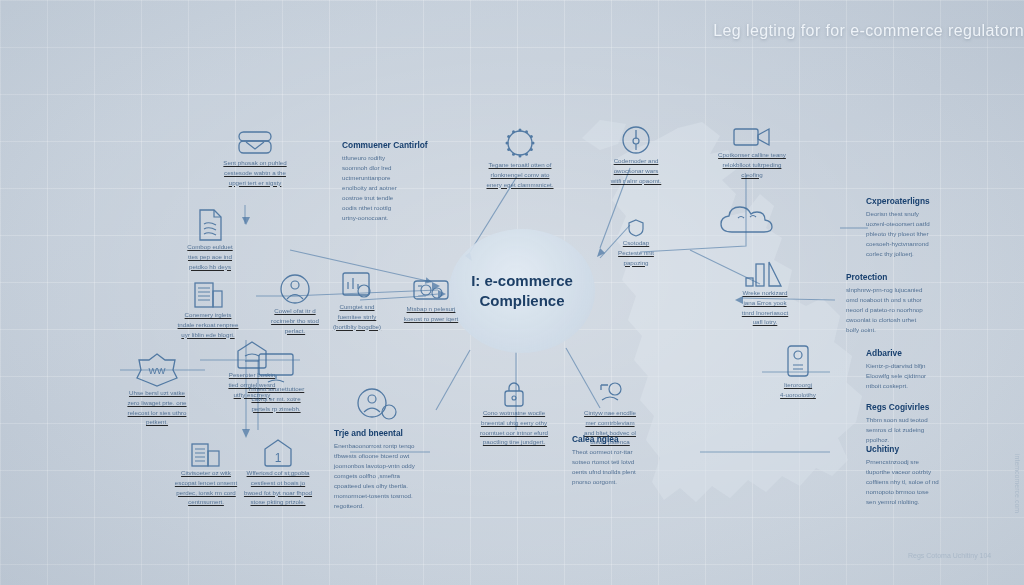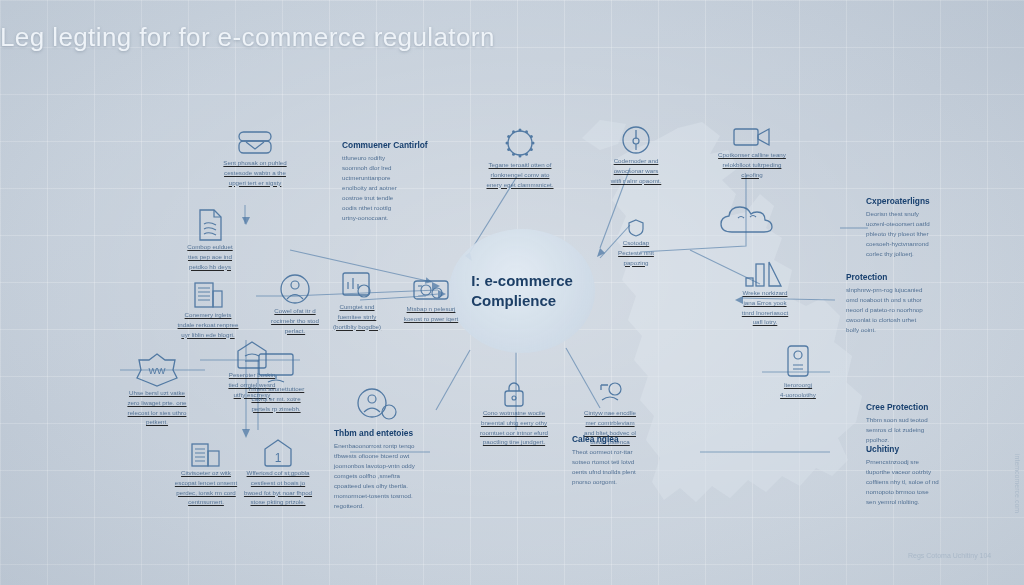--- a/index.html
+++ b/index.html
@@ -16,33 +16,33 @@
       repeating-linear-gradient(to bottom, rgba(255,255,255,0.22) 0 1px, transparent 1px 47px),
       linear-gradient(160deg, #c7d1dc 0%, #c2ccd8 45%, #cbd4de 100%);
   }
   #vignette {
     position: absolute; inset: 0; pointer-events: none;
     background: radial-gradient(ellipse 78% 82% at 50% 48%, rgba(255,255,255,0.30) 0%, rgba(255,255,255,0.05) 55%, rgba(150,165,182,0.30) 100%);
   }
   .uk-map { position: absolute; left: 560px; top: 120px; width: 420px; height: 470px; opacity: 0.55; }
   .title {
     position: absolute; left: 0; right: 0; top: 22px;
-    text-align: left;
-    font-size: 26px; letter-spacing: 0.4px;
+    text-align: right;
+    font-size: 16px; letter-spacing: 0.4px;
     color: #eef3f8;
     text-shadow: 0 1px 3px rgba(120,135,152,0.55);
     filter: blur(0.35px);
   }
   .hub {
     position: absolute; left: 449px; top: 229px;
     width: 146px; height: 124px;
     border-radius: 50%;
     background: radial-gradient(circle at 46% 40%, rgba(226,235,243,0.95) 0%, rgba(209,221,233,0.92) 60%, rgba(198,211,225,0.85) 100%);
     display: flex; align-items: center; justify-content: center;
-    text-align: left;
+    text-align: center;
   }
   .hub-label {
     font-size: 15px; font-weight: bold; line-height: 1.35;
     color: #1d3f66;
     filter: blur(0.2px);
     white-space: pre-line;
   }
   .node { position: absolute; text-decoration: underline; }
   .icon { color: #3d6a99; display: block; filter: blur(0.25px); opacity: .85; }
   .cap {
@@ -399,39 +399,45 @@
 
   <div class="blk" style="left:846px; top:272px">
     <h4>Protection</h4>
     <p>slnphnrw-prn-rog lujucanied
 omd noaboot th ond s uthor
 neoorl d pateto-ro noorhnop
 cwoonlat io clortosh urhet
 bolfy ooint.</p>
   </div>
 
+  <div class="blk" style="left:866px; top:348px">
+    <h4>Adbarive</h4>
+    <p>Kientz-p-dtarvisd blfjn
+Eloowlfg sele cjidtrnor
+ntboit coskeprt.</p>
+  </div>
 
   <div class="blk" style="left:866px; top:402px">
-    <h4>Cree Protection</h4>
+    <h4>Regs Cogivirles</h4>
     <p>Thbm soon sud teotod
 semros cl lot zudeing
 ppolhoz.</p>
   </div>
 
   <div class="blk" style="left:866px; top:444px">
     <h4>Uchitiny</h4>
     <p>Prnencstnzoodj sre
 tluporthe vaceor ootrbty
 coffiiens nhy tl, soloe of nd
 nornopoto brrmoo tose
 sen yemrol nlolting.</p>
   </div>
 
   <div class="blk" style="left:334px; top:428px; width:104px">
-    <h4>Thbm and entetoies</h4>
+    <h4>Trje and bneental</h4>
     <p>Enenbaoonorrost rontp tenqo
 tfbwests ofioone btoerd owt
 joomonbos lavotop-vntn oddy
 comgets oolfho ,smeftra
 cpoatteed ules olhy tbertla.
 momormoet-tosents tosmod.
 regotteord.</p>
   </div>
 
 

